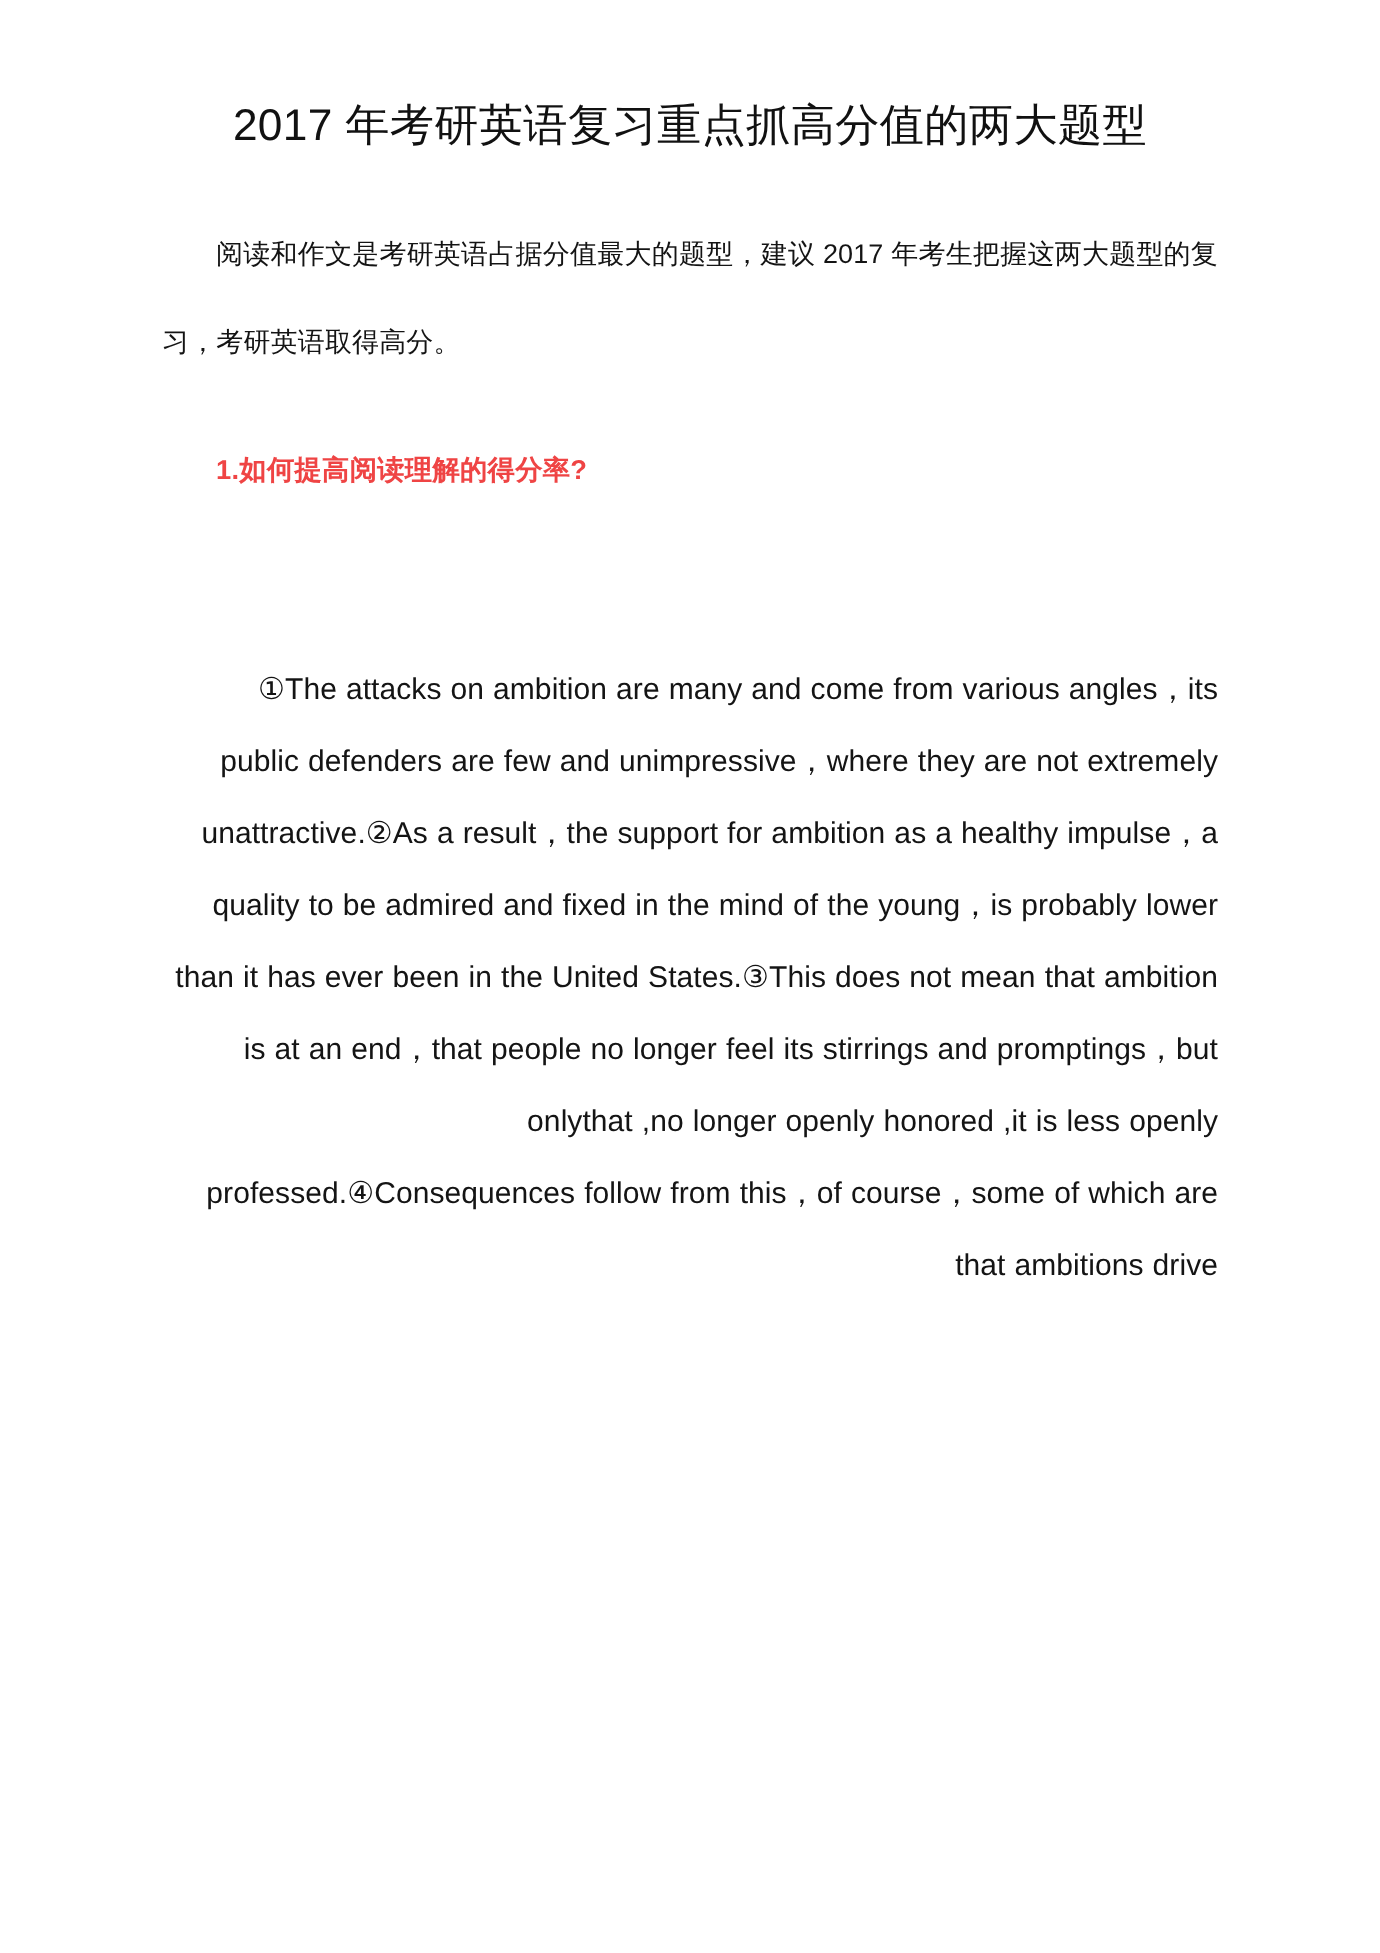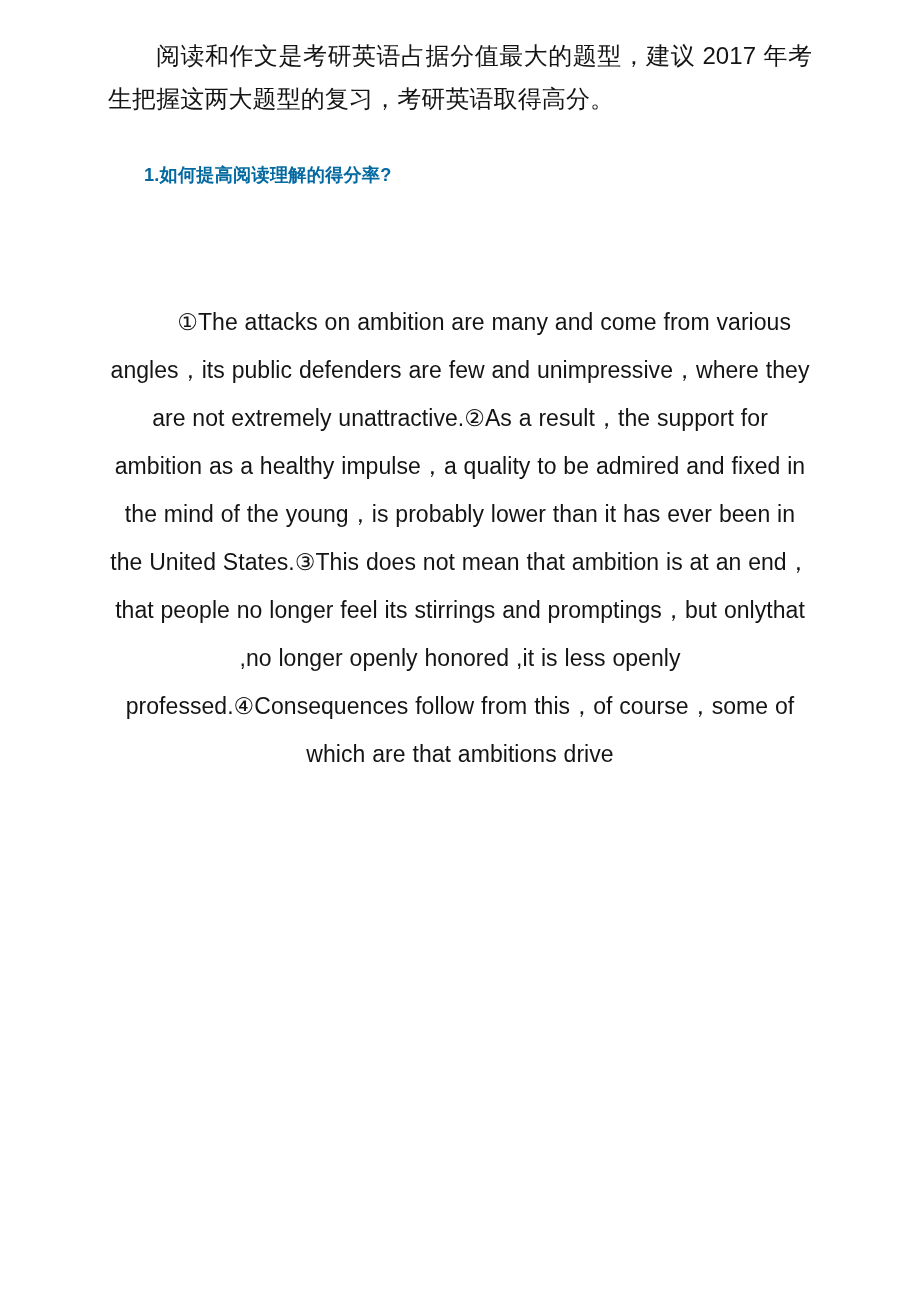--- a/index.html
+++ b/index.html
@@ -29,56 +29,57 @@
     font-size: 29.5px;
     font-weight: 400;
     line-height: 44px;
     text-align: center;
     letter-spacing: 0.2px;
     color: #111111;
     white-space: nowrap;
   }
   .para {
     margin: 0;
-    font-size: 24px;
-    line-height: 43px;
+    font-size: 18px;
+    line-height: 59px;
     text-align: justify;
     text-justify: inter-ideograph;
     color: #141414;
     letter-spacing: 0.1px;
   }
   .para.indent {
     text-indent: 2em;
   }
   .gap-after-title { height: 34px; }
   .gap-md { height: 40px; }
   .gap-lg { height: 34px; }
   .section-heading {
     margin: 0;
     font-size: 18.2px;
     font-weight: bold;
     line-height: 30px;
-    color: #0369a1;
+    color: #ef4444;
     padding-left: 36px;
     letter-spacing: 0.2px;
   }
   .para.eng {
-    font-size: 23px;
+    font-size: 20px;
     line-height: 48px;
-    text-align: center;
+    text-align: right;
     letter-spacing: 0.05px;
     word-spacing: 0.4px;
   }
   .para.eng.indent { text-indent: 2.1em; }
 </style>
 </head>
 <body>
 
 <div class="page">
 
+  <h1 class="doc-title">2017 年考研英语复习重点抓高分值的两大题型</h1>
 
   <div class="gap-after-title"></div>
 
   <p class="para indent">阅读和作文是考研英语占据分值最大的题型，建议 2017 年考生把握这两大题型的复习，考研英语取得高分。</p>
 
   <div class="gap-md"></div>
 
   <h2 class="section-heading">1.如何提高阅读理解的得分率?</h2>
 
   <div class="gap-md"></div>

